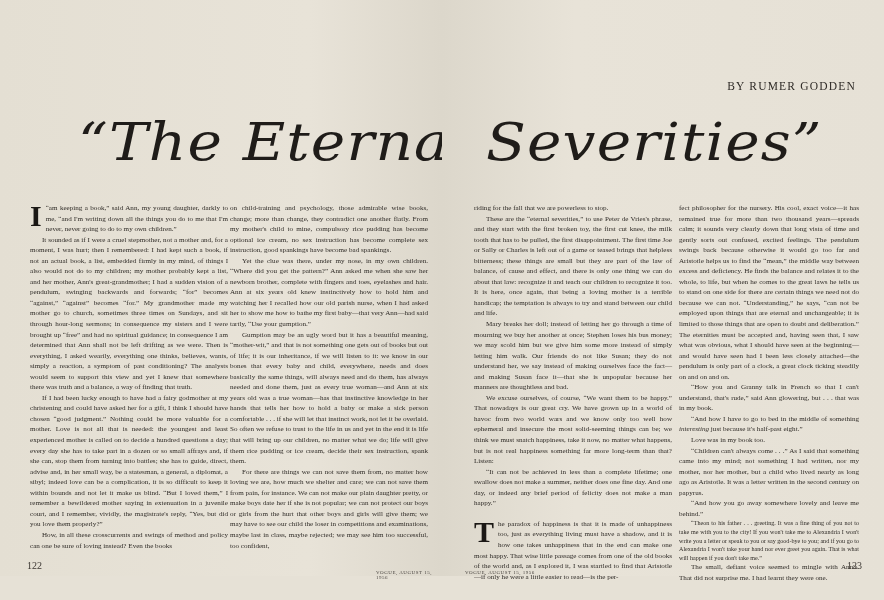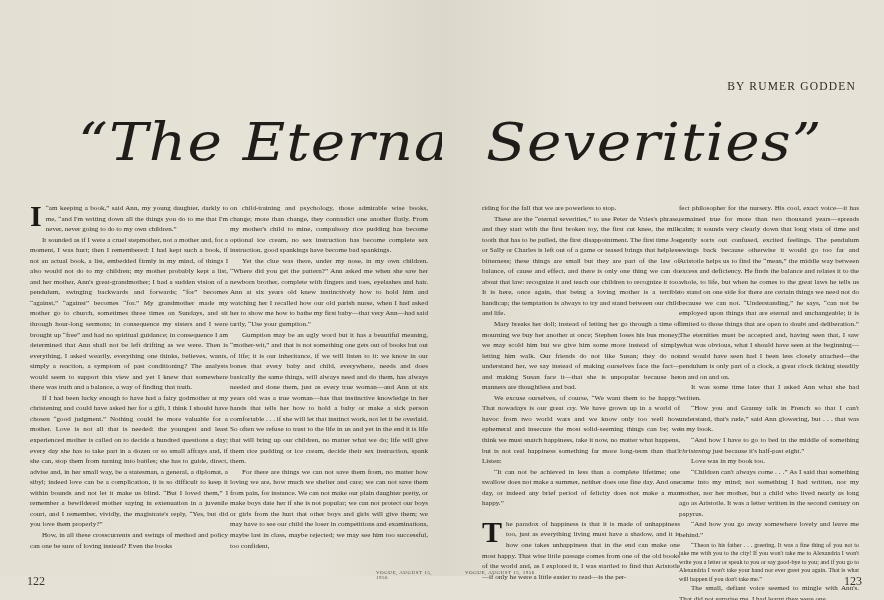--- a/index.html
+++ b/index.html
@@ -45,21 +45,21 @@
   .dropcap {
     float: left; font-size: 30px; line-height: 24px;
     margin: 1px 4px 0 0; font-weight: bold; color: #1b1815;
   }
   .gap { height: 10px; }
   .quote {
     margin: 4px 10px 4px 10px;
     font-size: 6.1px; line-height: 8.6px; text-align: justify; text-indent: 0;
   }
   .folio {
-    position: absolute; top: 574px; font-size: 12px; color: #3a3530;
+    position: absolute; top: 560px; font-size: 10px; color: #3a3530;
   }
   .folio.left { left: 27px; }
   .folio.right { right: 22px; font-family: Liberation Serif, serif; }
   .runfoot {
     position: absolute; top: 570px; font-size: 5px; letter-spacing: 0.5px; color: #4a4540;
   }
   .runfoot.left { left: 376px; }
   .runfoot.right { left: 465px; }
 </style>
 </head>
@@ -84,35 +84,34 @@
     </div>
 
     <div class="folio left">122</div>
     <div class="runfoot left">VOGUE, AUGUST 15, 1956</div>
   </div>
 
   <div class="page right">
     <div class="byline">BY RUMER GODDEN</div>
     <div class="title-right">Severities”</div>
 
-    <div class="col c3" style="left:40px;">
+    <div class="col c3" style="left:32px;">
       <p class="noindent">riding for the fall that we are powerless to stop.</p>
       <p>These are the “eternal severities,” to use Peter de Vries's phrase, and they start with the first broken toy, the first cut knee, the milk tooth that has to be pulled, the first disappointment. The first time Joe or Sally or Charles is left out of a game or teased brings that helpless bitterness; these things are small but they are part of the law of balance, of cause and effect, and there is only one thing we can do about that law: recognize it and teach our children to recognize it too. It is here, once again, that being a loving mother is a terrible handicap; the temptation is always to try and stand between our child and life.</p>
       <p>Mary breaks her doll; instead of letting her go through a time of mourning we buy her another at once; Stephen loses his bus money; we may scold him but we give him some more instead of simply letting him walk. Our friends do not like Susan; they do not understand her, we say instead of making ourselves face the fact—and making Susan face it—that she is unpopular because her manners are thoughtless and bad.</p>
       <p>We excuse ourselves, of course, “We want them to be happy.” That nowadays is our great cry. We have grown up in a world of havoc from two world wars and we know only too well how ephemeral and insecure the most solid-seeming things can be; we think we must snatch happiness, take it now, no matter what happens, but is not real happiness something far more long-term than that? Listen:</p>
       <p>“It can not be achieved in less than a complete lifetime; one swallow does not make a summer, neither does one fine day. And one day, or indeed any brief period of felicity does not make a man happy.”</p>
       <div class="gap"></div>
       <p class="noindent"><span class="dropcap">T</span><span>he paradox of happiness is that it is made of unhappiness too, just as everything living must have a shadow, and it is how one takes unhappiness that in the end can make one most happy. That wise little passage comes from one of the old books of the world and, as I explored it, I was startled to find that Aristotle—if only he were a little easier to read—is the per-</span></p>
     </div>
 
     <div class="col c4" style="left:237px;">
       <p class="noindent">fect philosopher for the nursery. His cool, exact voice—it has remained true for more than two thousand years—spreads calm; it sounds very clearly down that long vista of time and gently sorts out confused, excited feelings. The pendulum swings back because otherwise it would go too far and Aristotle helps us to find the “mean,” the middle way between excess and deficiency. He finds the balance and relates it to the whole, to life, but when he comes to the great laws he tells us to stand on one side for there are certain things we need not do because we can not. “Understanding,” he says, “can not be employed upon things that are eternal and unchangeable; it is limited to those things that are open to doubt and deliberation.” The eternities must be accepted and, having seen that, I saw what was obvious, what I should have seen at the beginning—and would have seen had I been less closely attached—the pendulum is only part of a clock, a great clock ticking steadily on and on and on.</p>
-      <p>It was some time later that I asked Ann what she had written.</p>
       <p>“How you and Granny talk in French so that I can't understand, that's rude,” said Ann glowering, but . . . that was in my book.</p>
-      <p><span>“And how I have to go to bed in the middle of something </span><em>christening</em><span> just because it's half-past eight.”</span></p>
+      <p><span>“And how I have to go to bed in the middle of something </span><em>interesting</em><span> just because it's half-past eight.”</span></p>
       <p>Love was in my book too.</p>
       <p>“Children can't always come . . .” As I said that something came into my mind; not something I had written, nor my mother, nor her mother, but a child who lived nearly as long ago as Aristotle. It was a letter written in the second century on papyrus.</p>
       <p>“And how you go away somewhere lovely and leave me behind.”</p>
       <p class="quote">“Theon to his father . . . greeting. It was a fine thing of you not to take me with you to the city! If you won't take me to Alexandria I won't write you a letter or speak to you or say good-bye to you; and if you go to Alexandria I won't take your hand nor ever greet you again. That is what will happen if you don't take me.”</p>
       <p>The small, defiant voice seemed to mingle with Ann's. That did not surprise me. I had learnt they were one.</p>
     </div>
 
     <div class="folio right">123</div>
     <div class="runfoot right" style="left:23px;">VOGUE, AUGUST 15, 1956</div>
   </div>

